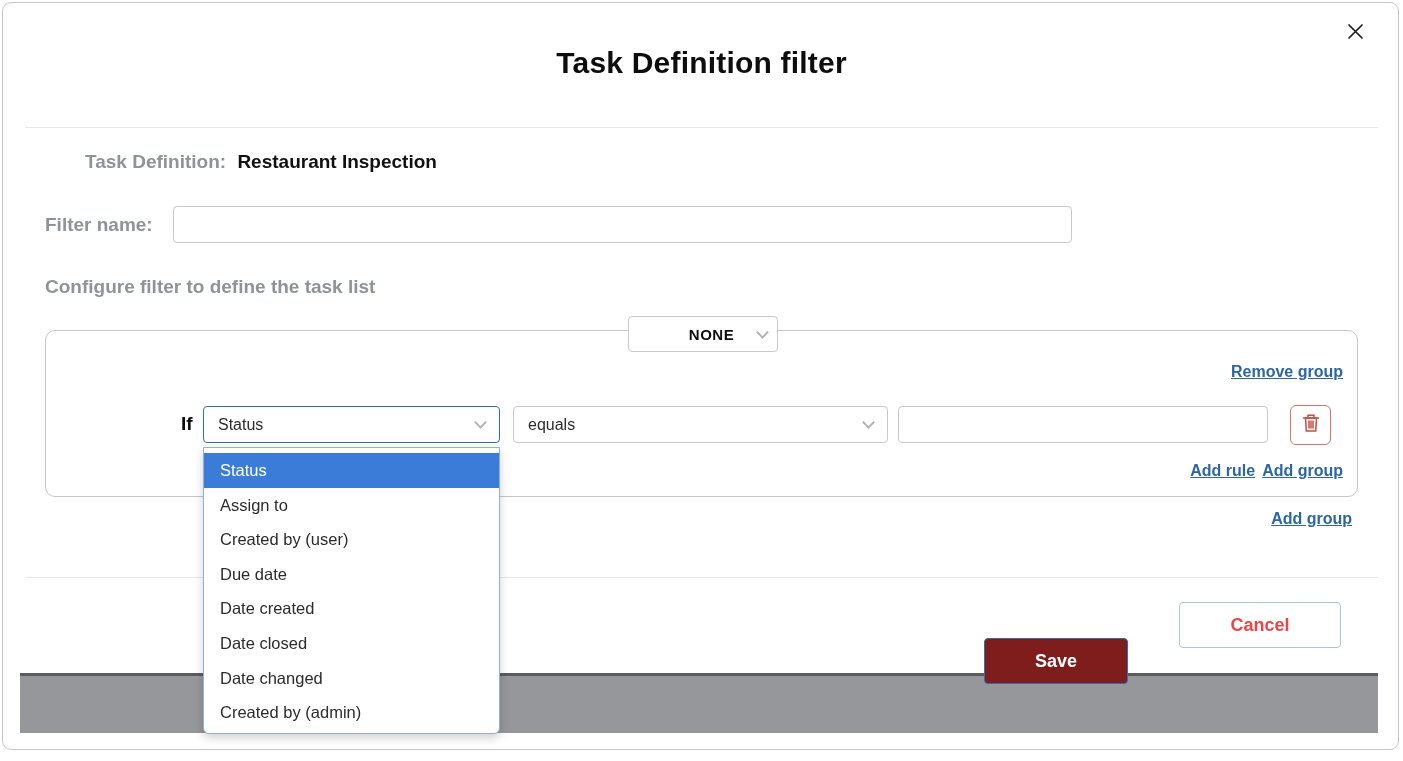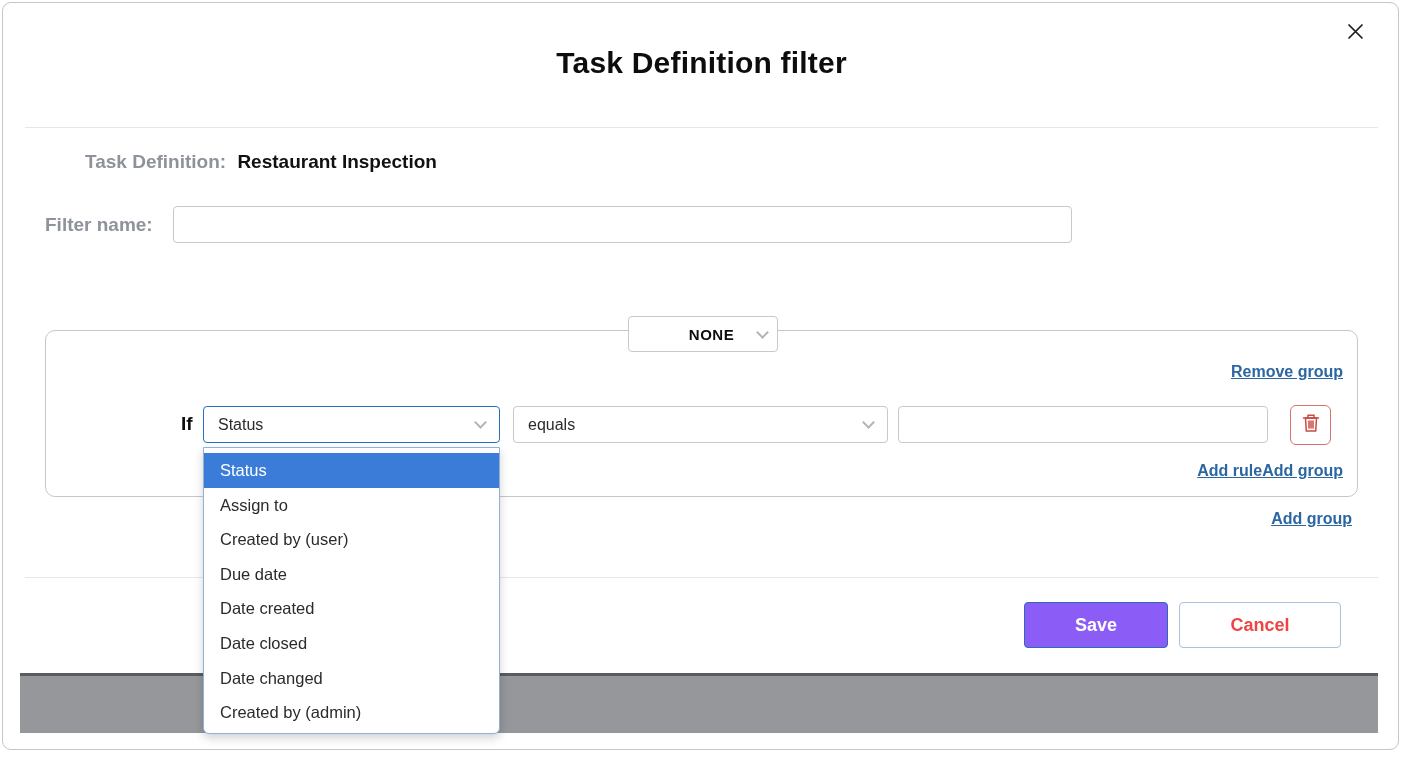--- a/index.html
+++ b/index.html
@@ -34,21 +34,21 @@
 
   .combinator { position:absolute; left:628px; top:316px; width:150px; height:36px;
     background:#fff; border:1px solid #c9c9c9; border-radius:4px; display:flex; align-items:center;
     justify-content:center; cursor:pointer; z-index:2;padding-left:36px; }
   .combinator .val { font-size:15px; font-weight:700; color:#0d0d0d; letter-spacing:0.5px; margin-left:14px; }
   .chevron { width:9px; height:9px; border-right:2px solid #b4b4b4; border-bottom:2px solid #b4b4b4;
     transform:rotate(45deg); margin-left:24px; margin-top:-4px; flex:none; }
 
   .link { color:#2b66a3; font-weight:700; font-size:16px; text-decoration:underline; cursor:pointer; }
   .remove-group { position:absolute; right:60px; top:363px; z-index:2; }
-  .rule-links { position:absolute; right:60px; top:462px; z-index:2; display:flex; }
+  .rule-links { position:absolute; right:60px; top:462px; z-index:2; display:flex; gap:7px; }
   .outer-add-group { position:absolute; right:51px; top:510px; z-index:2; }
 
   .if-label { position:absolute; left:181px; top:413px; font-size:19px; font-weight:700; color:#0d0d0d; z-index:2; }
 
   .select-box { position:absolute; top:406px; height:37px; background:#fff; border:1px solid #c9c9c9;
     border-radius:4px; display:flex; align-items:center; cursor:pointer; z-index:2; }
   .select-box .val { font-size:16px; color:#2b2b2b; margin-left:14px; flex:1; }
   .select-box .chevron { margin:0 14px 0 0; margin-top:-4px; }
   .field-select { left:203px; width:297px; border:1.5px solid #2a70c2; z-index:6; }
   .operator-select { left:513px; width:375px; }
@@ -61,21 +61,21 @@
     justify-content:center; cursor:pointer; z-index:2; }
 
   .dropdown-panel { position:absolute; left:203px; top:447px; width:297px; height:287px;
     background:#fff; border:1px solid #8fb3d8; border-radius:0 0 6px 6px;
     box-shadow:0 4px 10px rgba(0,0,0,0.18); padding-top:5px; z-index:5; overflow:hidden; }
   .dd-option { height:34.6px; line-height:34.6px; padding-left:16px; font-size:16.5px; color:#2b2b2b; cursor:pointer; }
   .dd-option.selected { background:#3b7cd9; color:#fff; }
 
   .btn { position:absolute; top:602px; height:46px; border-radius:4px; font-size:18px; font-weight:700;
     display:flex; align-items:center; justify-content:center; cursor:pointer; z-index:2; }
-  .btn-save { left:1024px; width:144px; background:#8b5cf6; color:#fff; border:1px solid #2a6cb5; }
+  .btn-save { left:984px; width:144px; background:#7f1d1d; color:#fff; border:1px solid #2a6cb5;margin-top:36px; }
   .btn-cancel { left:1179px; width:162px; background:#fff; color:#ef4444; border:1px solid #aac4de; }
 
   .gray-bar { position:absolute; left:20px; top:673px; width:1358px; height:60px;
     background:#95979a; border-top:3px solid #5a5b5e; z-index:1; }
 </style>
 </head>
 <body>
 
 <div class="stage">
 
@@ -94,20 +94,21 @@
   <div class="divider top"></div>
 
   <div class="taskdef-row">
     <span class="label-gray">Task Definition:</span>
     <span class="taskdef-value">Restaurant Inspection</span>
   </div>
 
   <span class="filtername-label label-gray">Filter name:</span>
   <input class="filtername-input" type="text" value="" style="">
 
+  <div class="configure-hint label-gray">Configure filter to define the task list</div>
 
   <div class="group-box"></div>
 
   <div class="combinator">
     <span class="val">NONE</span>
     <span class="chevron"></span>
   </div>
 
   <span class="link remove-group">Remove group</span>
 

